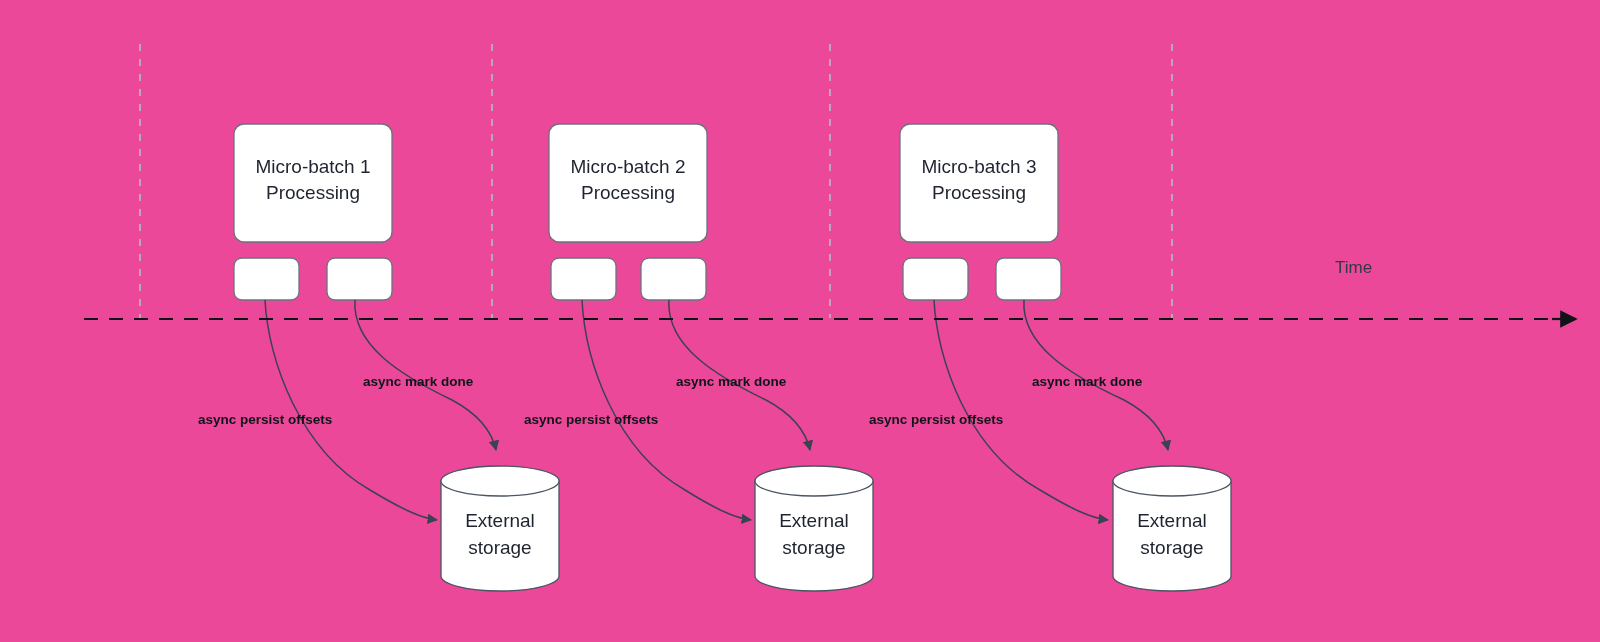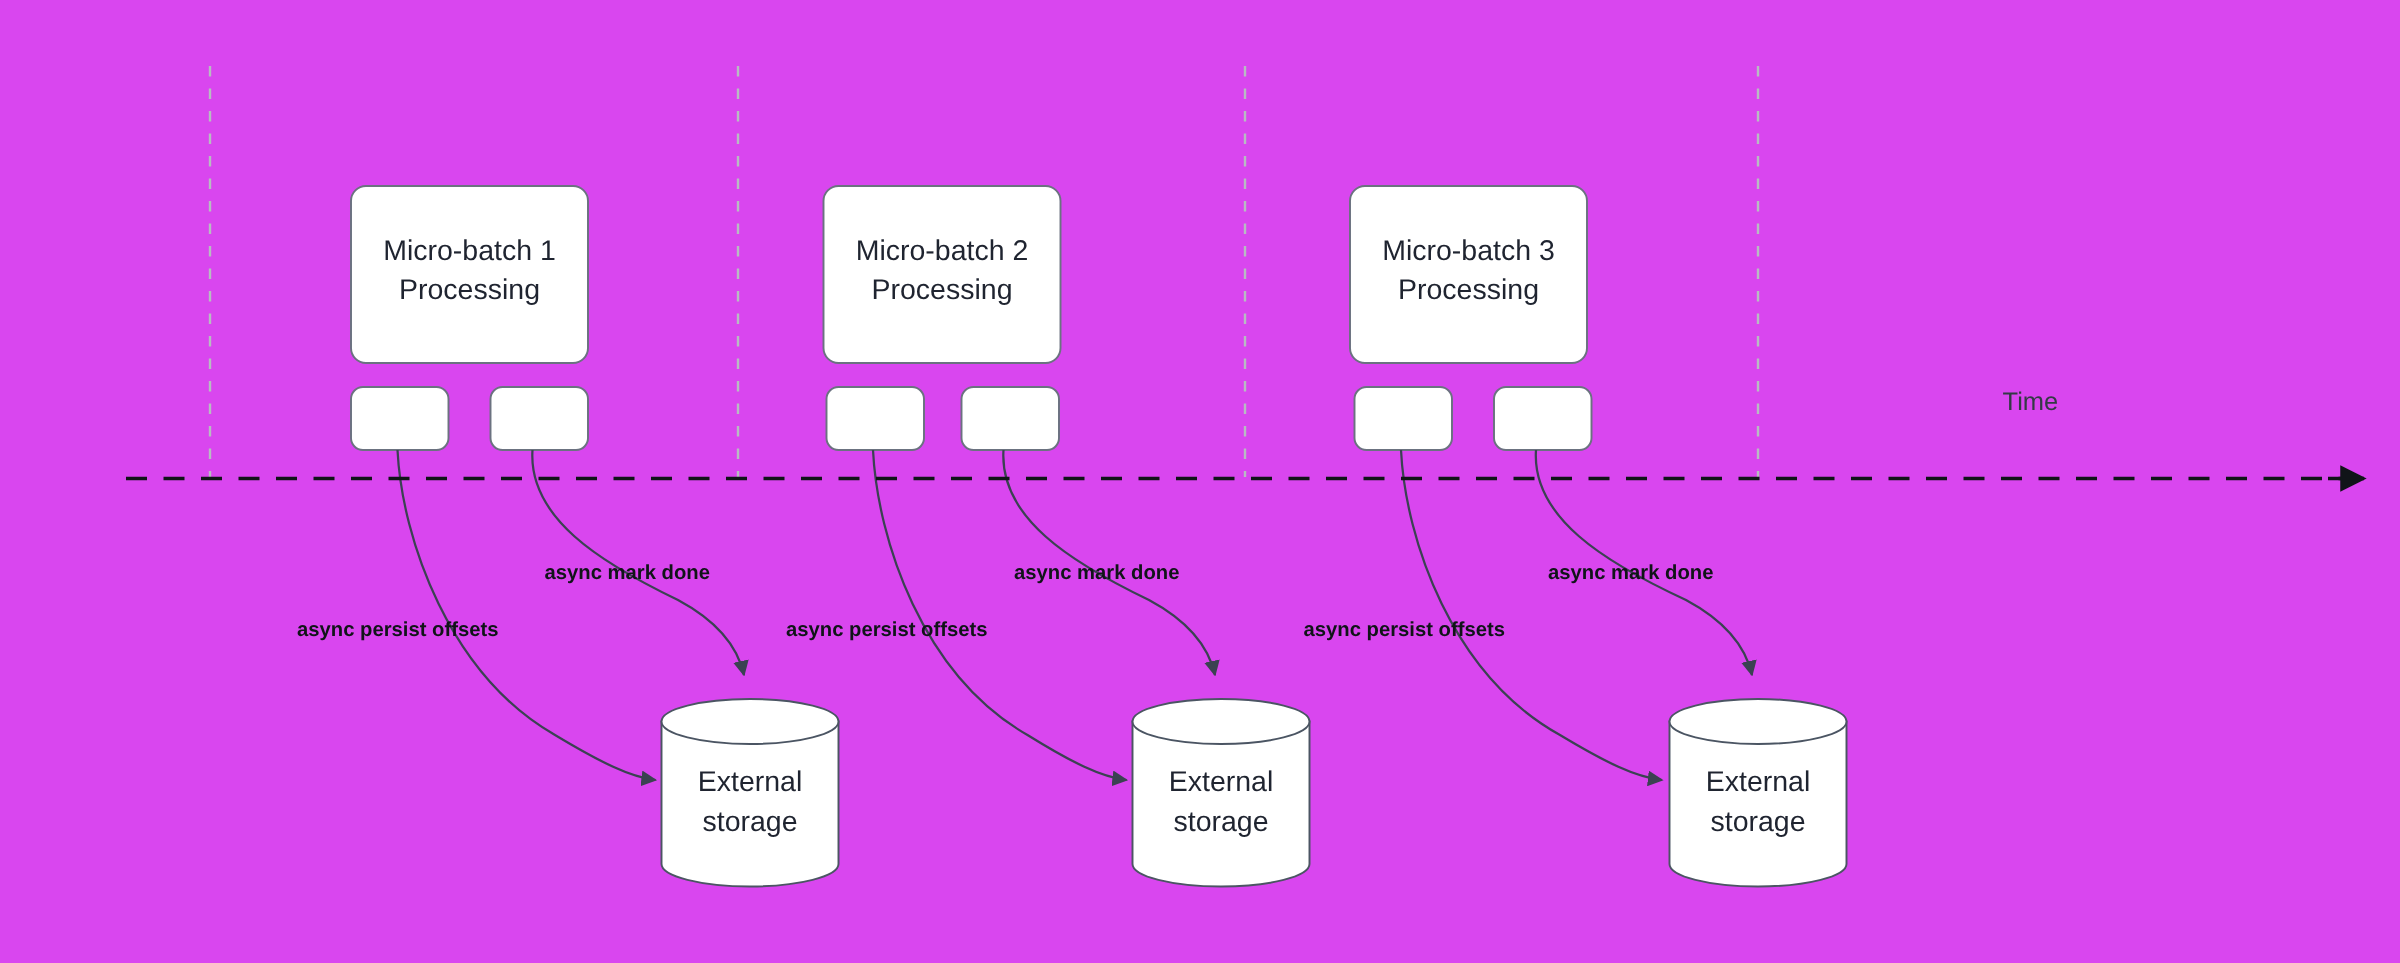--- a/index.html
+++ b/index.html
@@ -4,21 +4,21 @@
 <style>
   html, body {
     margin: 0;
     padding: 0;
     background: #ffffff;
   }
   #canvas {
     position: relative;
     width: 1600px;
     height: 642px;
-    background: #d946ef;
+    background: #ec4899;
     overflow: hidden;
     font-family: "Liberation Sans", sans-serif;
   }
   svg.layer {
     position: absolute;
     top: 0;
     left: 0;
     width: 1600px;
     height: 642px;
   }

